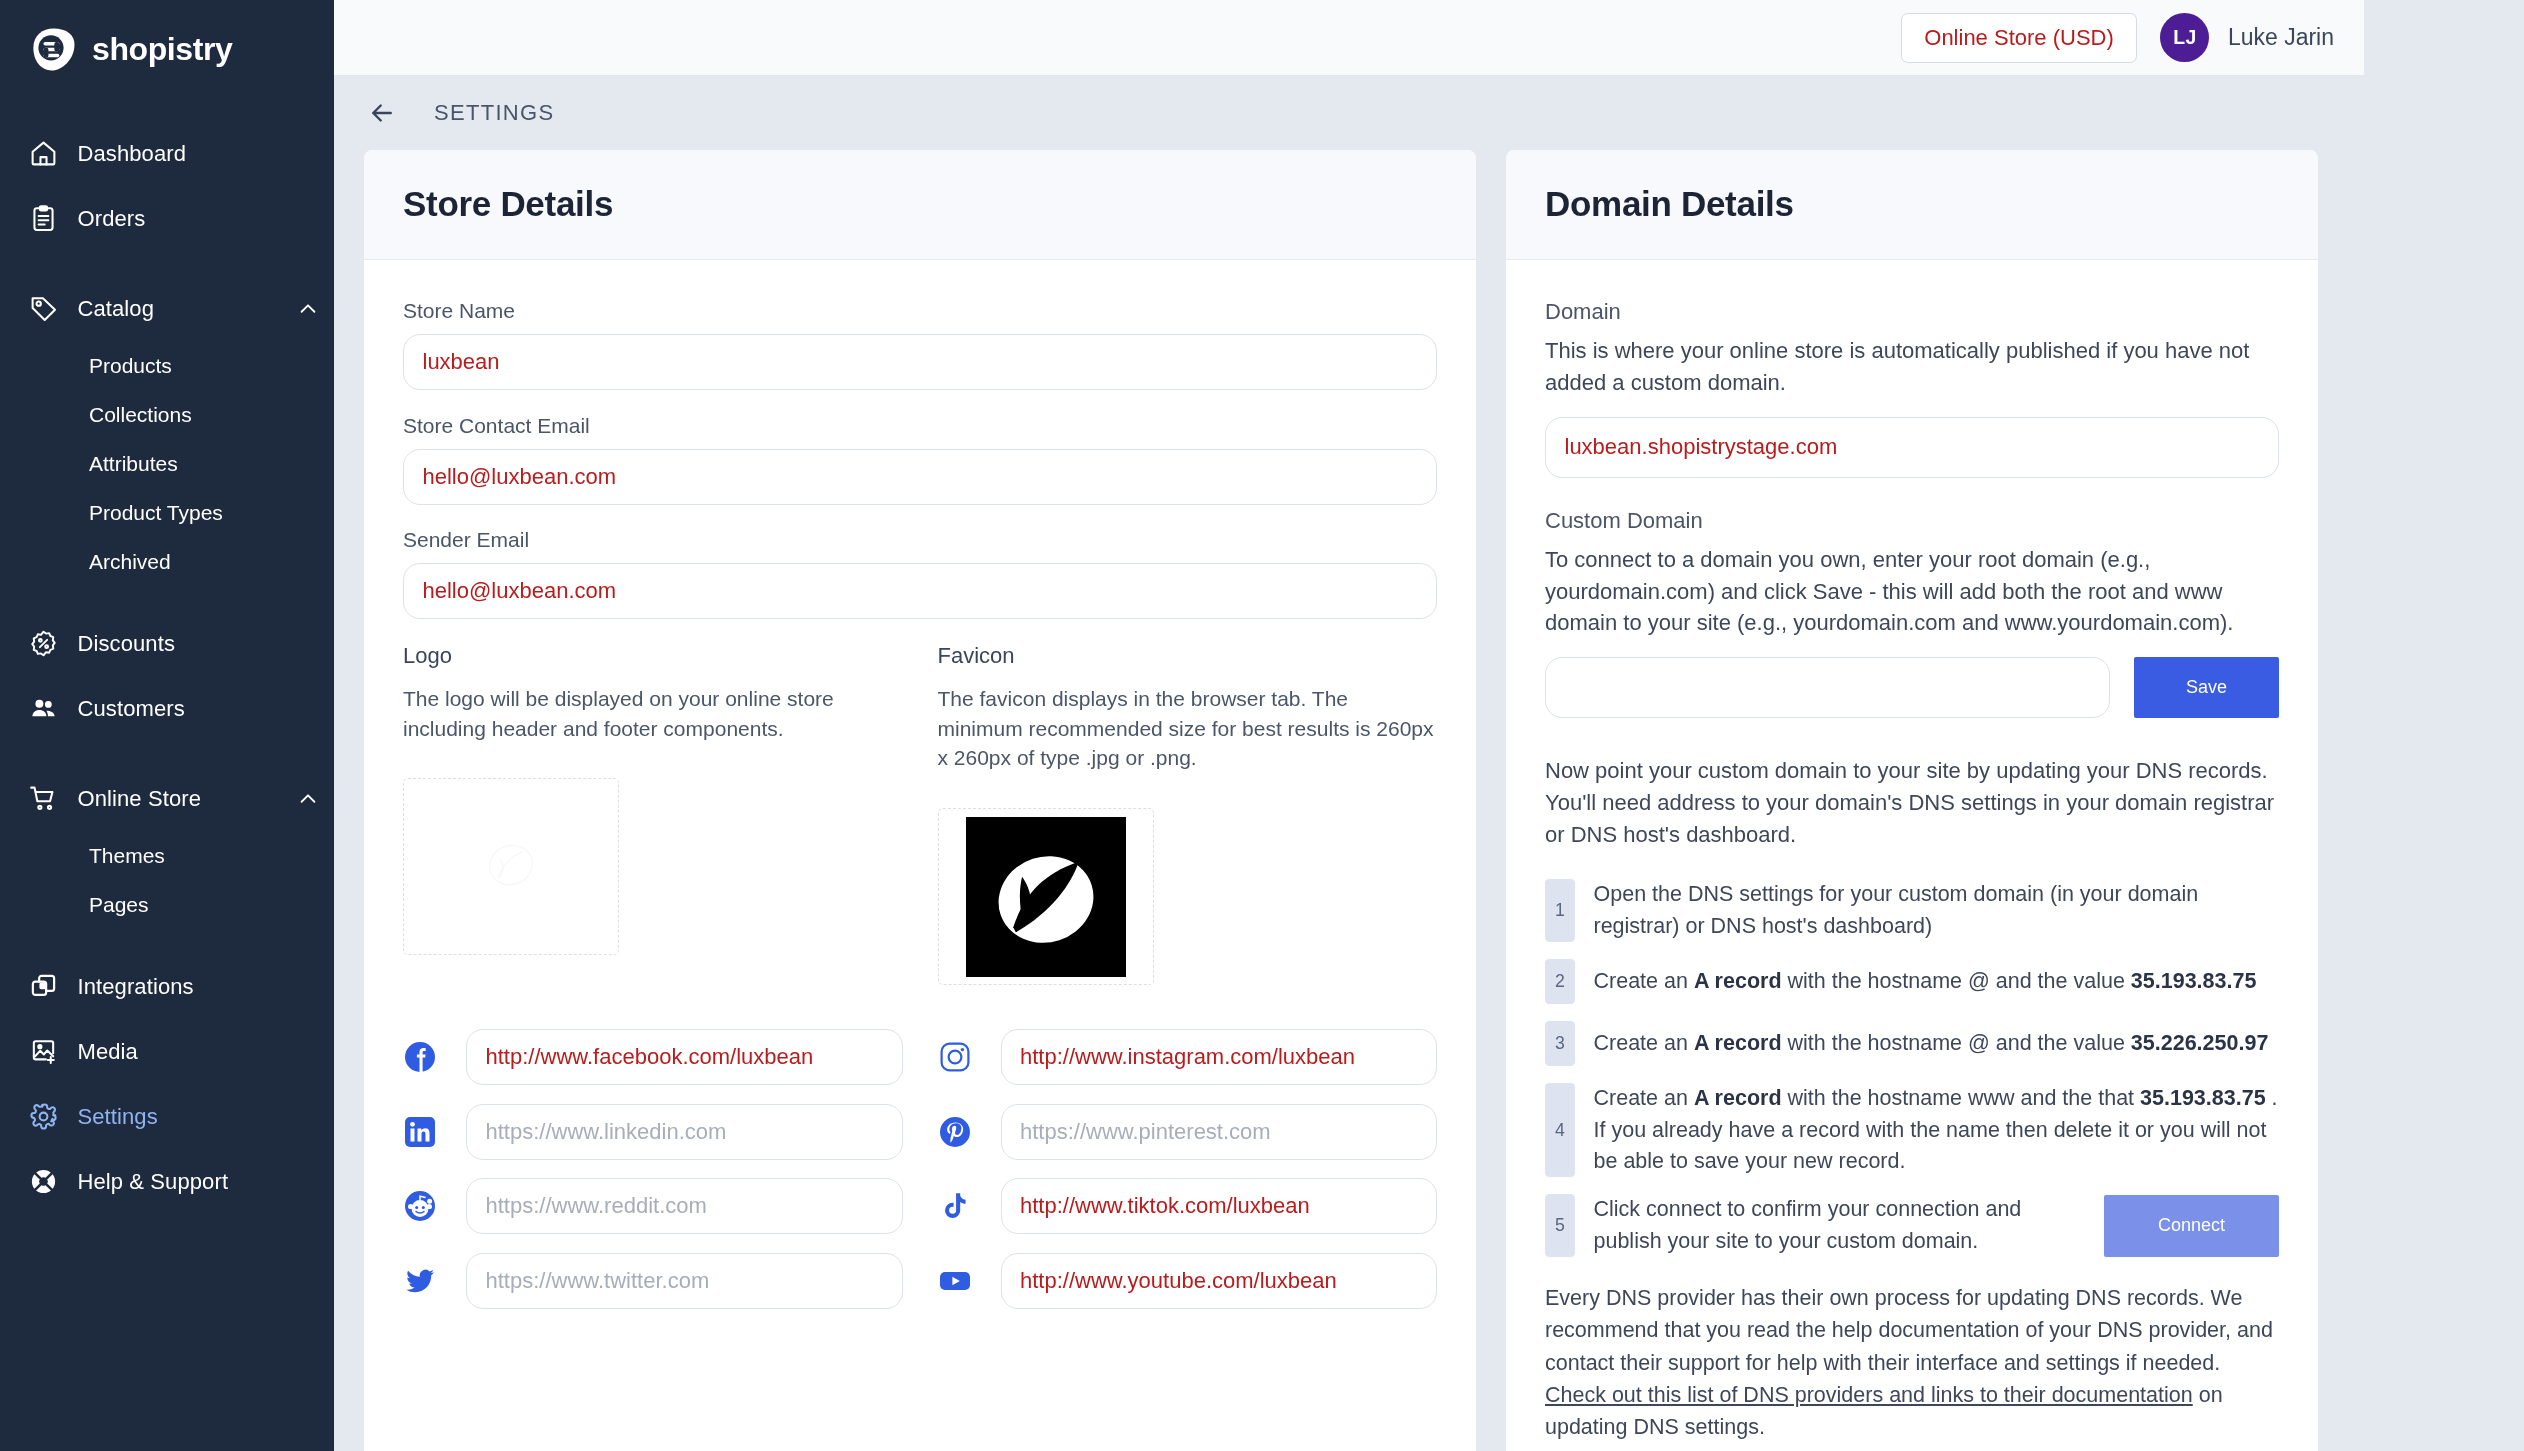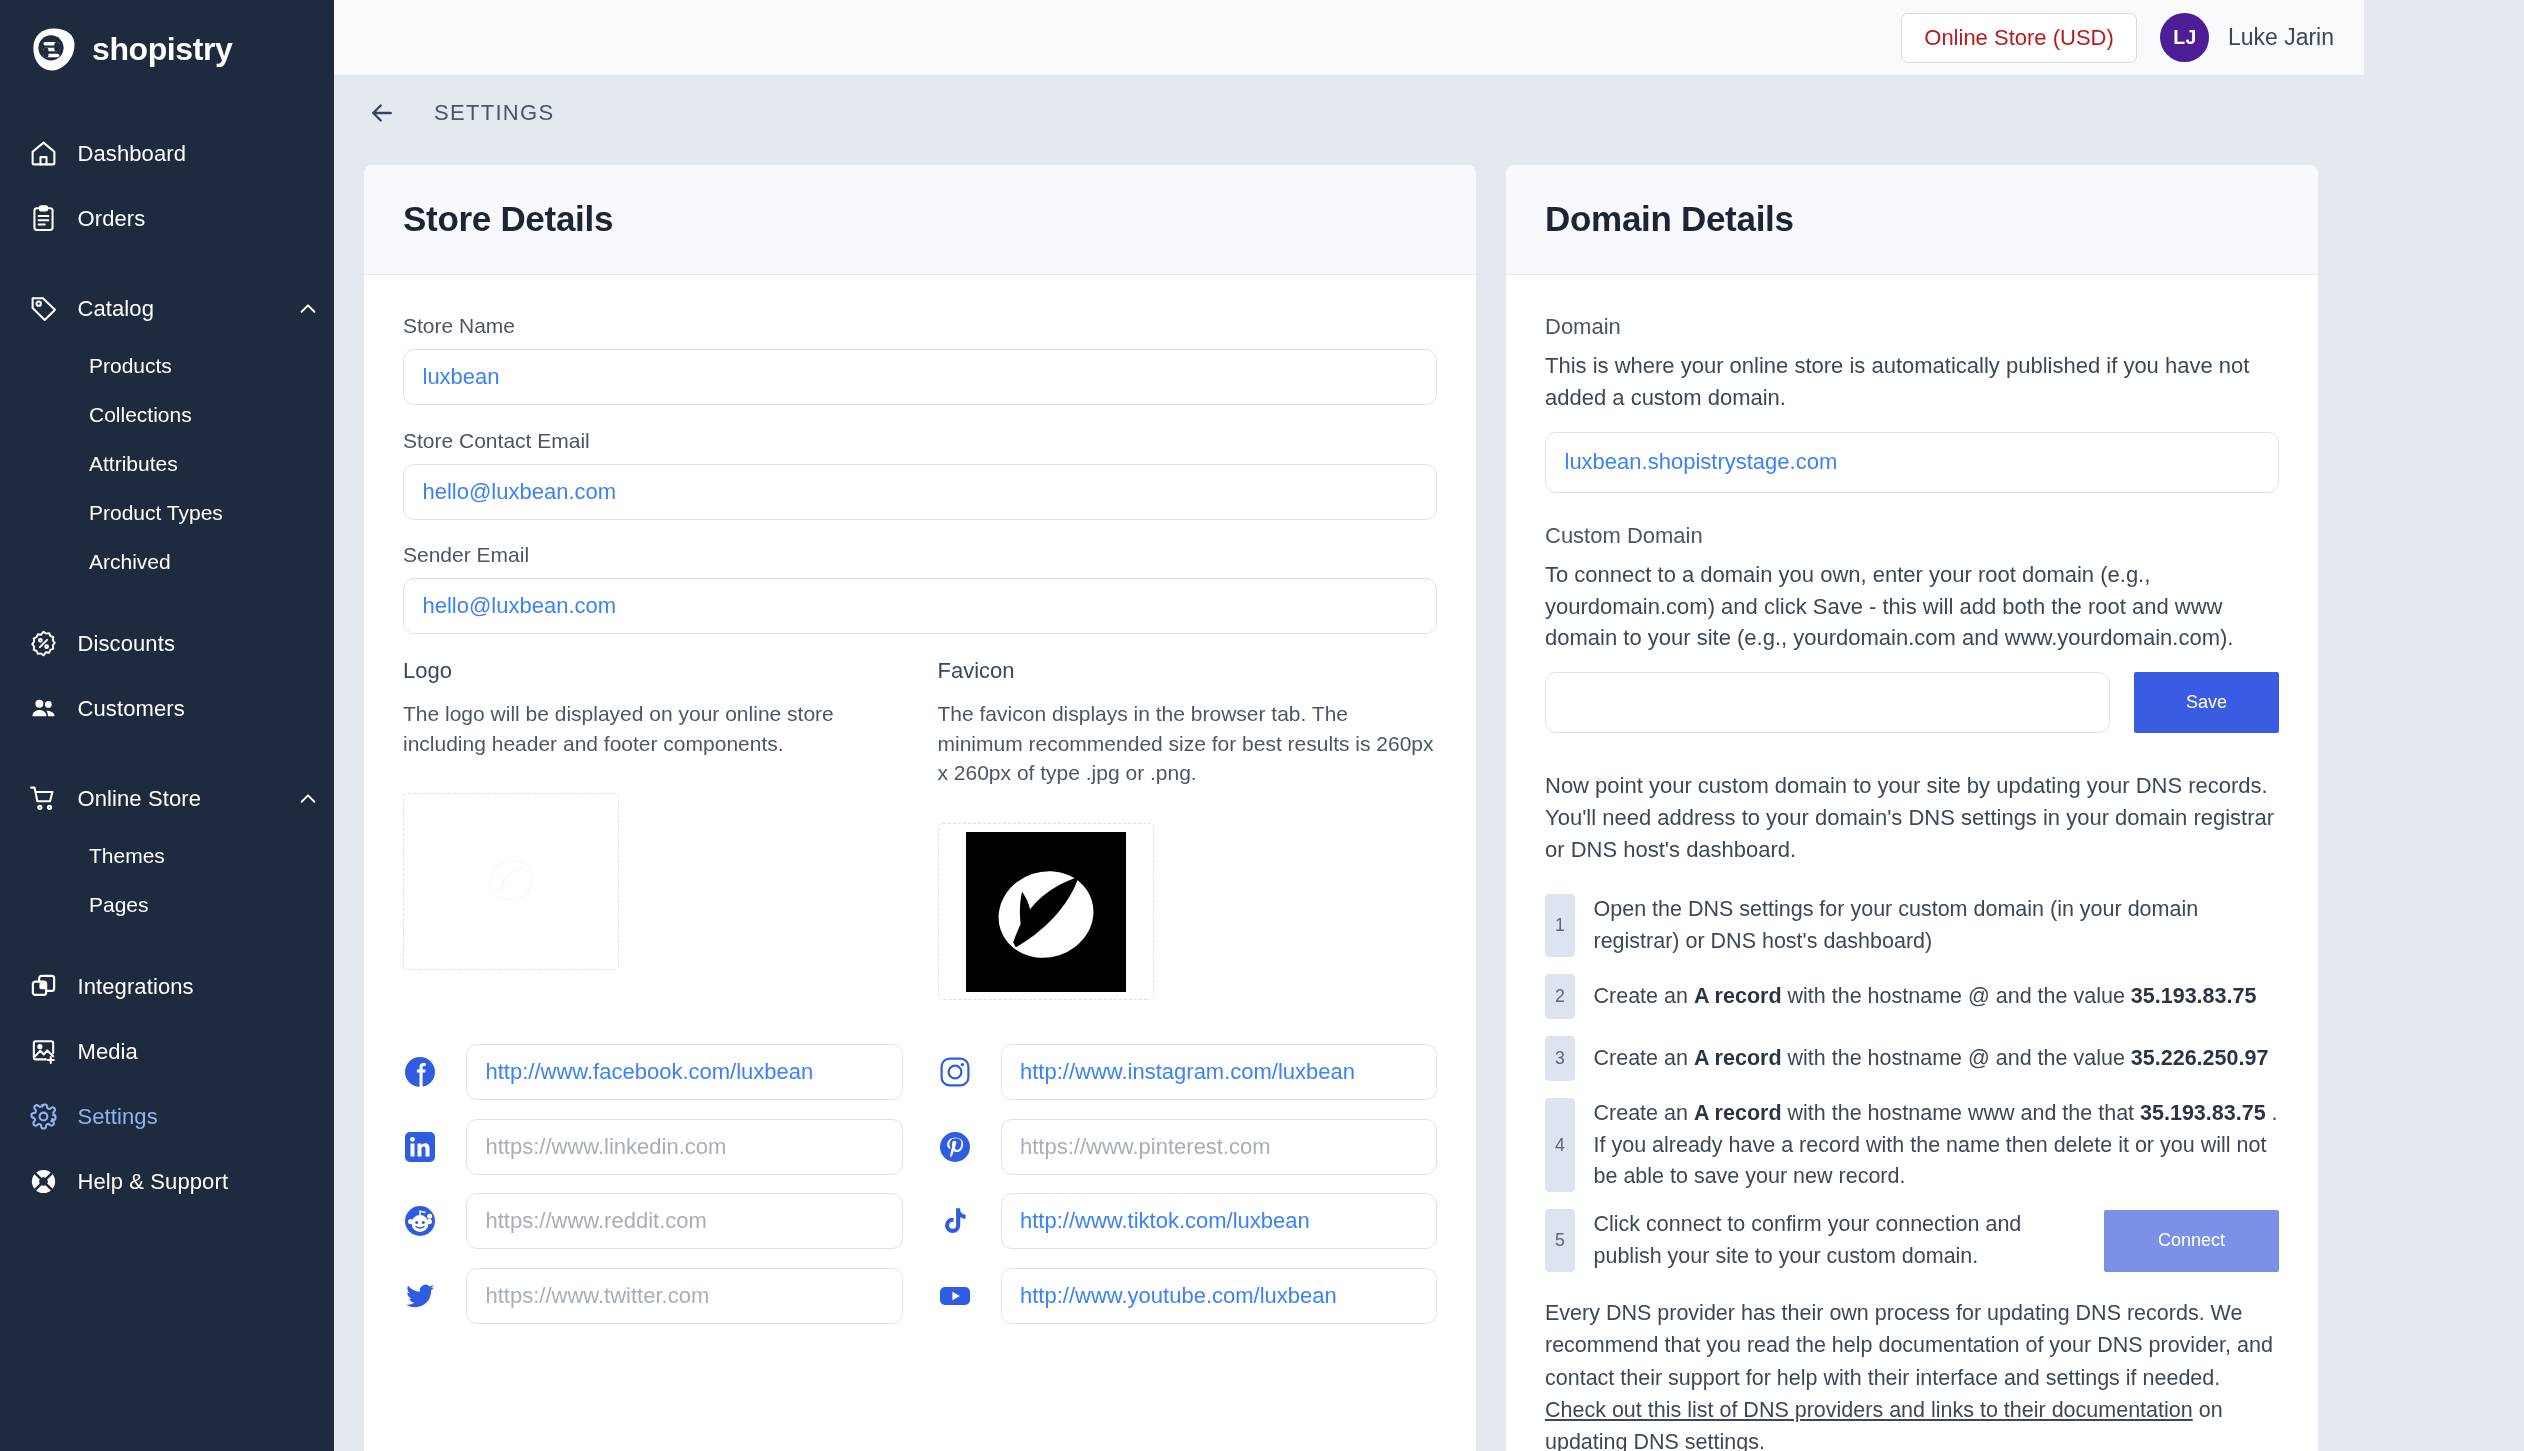--- a/index.html
+++ b/index.html
@@ -55,38 +55,38 @@
     width: 49px; height: 49px; border-radius: 50%; background: #4c1d95;
     color: #fff; font-size: 19.4px; font-weight: 600;
     display: flex; align-items: center; justify-content: center; letter-spacing: 0.4px;
   }
   .user-name { font-size: 23px; color: #3b465c; }
 
   .crumbbar { height: 74px; display: flex; align-items: center; padding-left: 30px; gap: 35px; flex: 0 0 74px; }
   .back-btn { width: 35px; height: 35px; display: flex; align-items: center; justify-content: center; cursor: pointer; }
   .crumb-title { font-size: 22px; letter-spacing: 1.3px; color: #4a5568; font-weight: 500; }
 
-  .content { flex: 1; display: flex; gap: 30px; padding: 0 46px 0 30px; min-height: 0; margin-top: 15px; }
+  .content { flex: 1; display: flex; gap: 30px; padding: 0 46px 0 30px; min-height: 0; }
   .card {
     background: #ffffff; border-radius: 8.4px 8.4px 0 0; overflow: hidden;
     display: flex; flex-direction: column; min-width: 0;
   }
   .card-left  { flex: 0 0 1112px; }
   .card-right { flex: 1; }
   .card-head {
     background: #f7f9fc; border-bottom: 0.8px solid #e6eaf0;
     padding: 34px 39px 35px 39px; flex: 0 0 auto;
   }
   .card-title { font-size: 35px; font-weight: 600; color: #1c2436; letter-spacing: -0.3px; }
   .card-body { padding: 39px 39px 0 39px; overflow: hidden; }
 
   .field-label { font-size: 21px; color: #4a5568; margin-bottom: 11px; font-weight: 500; }
   .txt-input {
-    width: 100%; height: 56px; border: 0.8px solid #dde2ea; border-radius: 11px;
-    background: #fff; padding: 0 18.5px; font-size: 22px; color: #3b82f6;
+    width: 100%; height: 56px; border: 0.8px solid #dde2ea; border-radius: 17px;
+    background: #fff; padding: 0 18.5px; font-size: 22px; color: #b91c1c;
     font-family: "Liberation Sans", sans-serif; outline: none;
   }
   .txt-input::placeholder { color: #a7aeba; }
   .field { margin-bottom: 23.6px; }
 
   .two-col { display: flex; gap: 35px; margin-top: 15px; }
   .col { flex: 1; min-width: 0; }
   .sec-label { font-size: 22px; color: #3b465c; margin-bottom: 15px; }
   .sec-desc { font-size: 21px; line-height: 1.42; color: #4b5668; }
 

